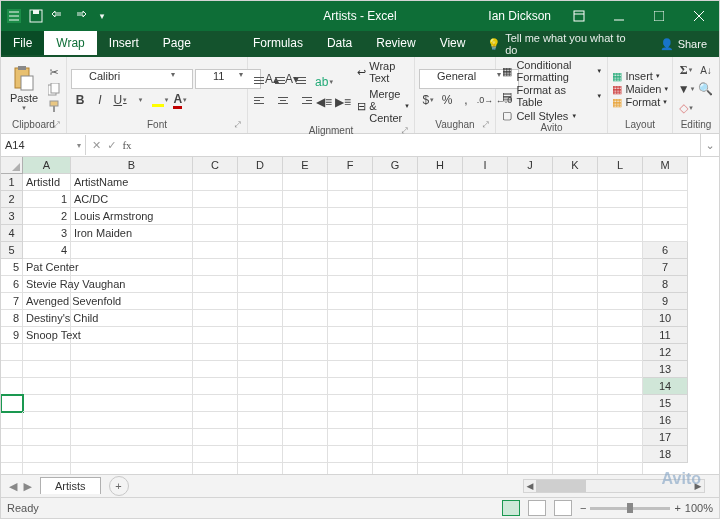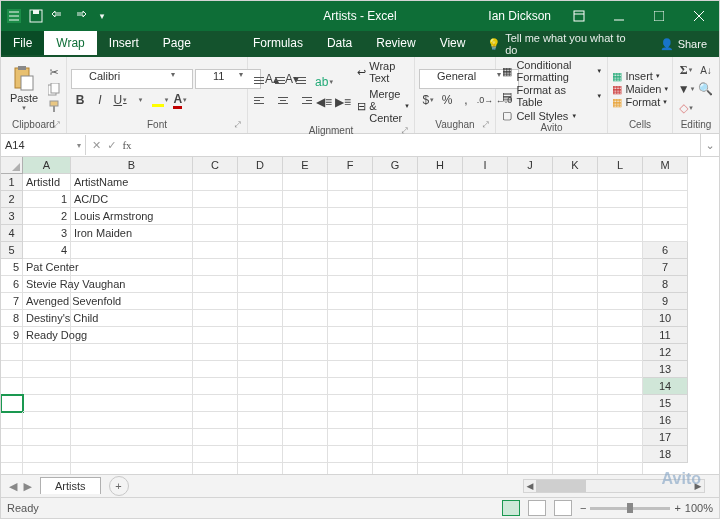--- a/index.html
+++ b/index.html
@@ -344,21 +344,21 @@
               <span>Maiden</span>
               <span class="dd" style="font-size:7px">▾</span>
             </div>
         <div class="cell-item">
               <span style="color:#e8a030">▦</span>
               <span>Format</span>
               <span class="dd" style="font-size:7px">▾</span>
             </div>
       </div>
         </div>
-      <div class="lbl">Cells</div>
+      <div class="lbl">Layout</div>
     </div>
 
     <div class="rgroup" style="width:48px;border-right:none">
       <div class="rtop">
           <div class="editing-block">
         <div class="ed-row">
               <div class="ibtn">
                 <span class="sigma">Σ</span>
                 <span class="dd">▾</span>
               </div>
@@ -527,21 +527,21 @@
         <div class="cell"></div>
         <div class="cell"></div>
         <div class="cell"></div>
         <div class="cell"></div>
         <div class="cell"></div>
         <div class="cell"></div>
         <div class="cell"></div>
         <div class="cell"></div>
         <div class="rcell">10</div>
         <div class="cell num">9</div>
-        <div class="cell oversp">Ready Dogg</div>
+        <div class="cell oversp">Snoop Text</div>
         <div class="cell"></div>
         <div class="cell"></div>
         <div class="cell"></div>
         <div class="cell"></div>
         <div class="cell"></div>
         <div class="cell"></div>
         <div class="cell"></div>
         <div class="cell"></div>
         <div class="cell"></div>
         <div class="cell"></div>

